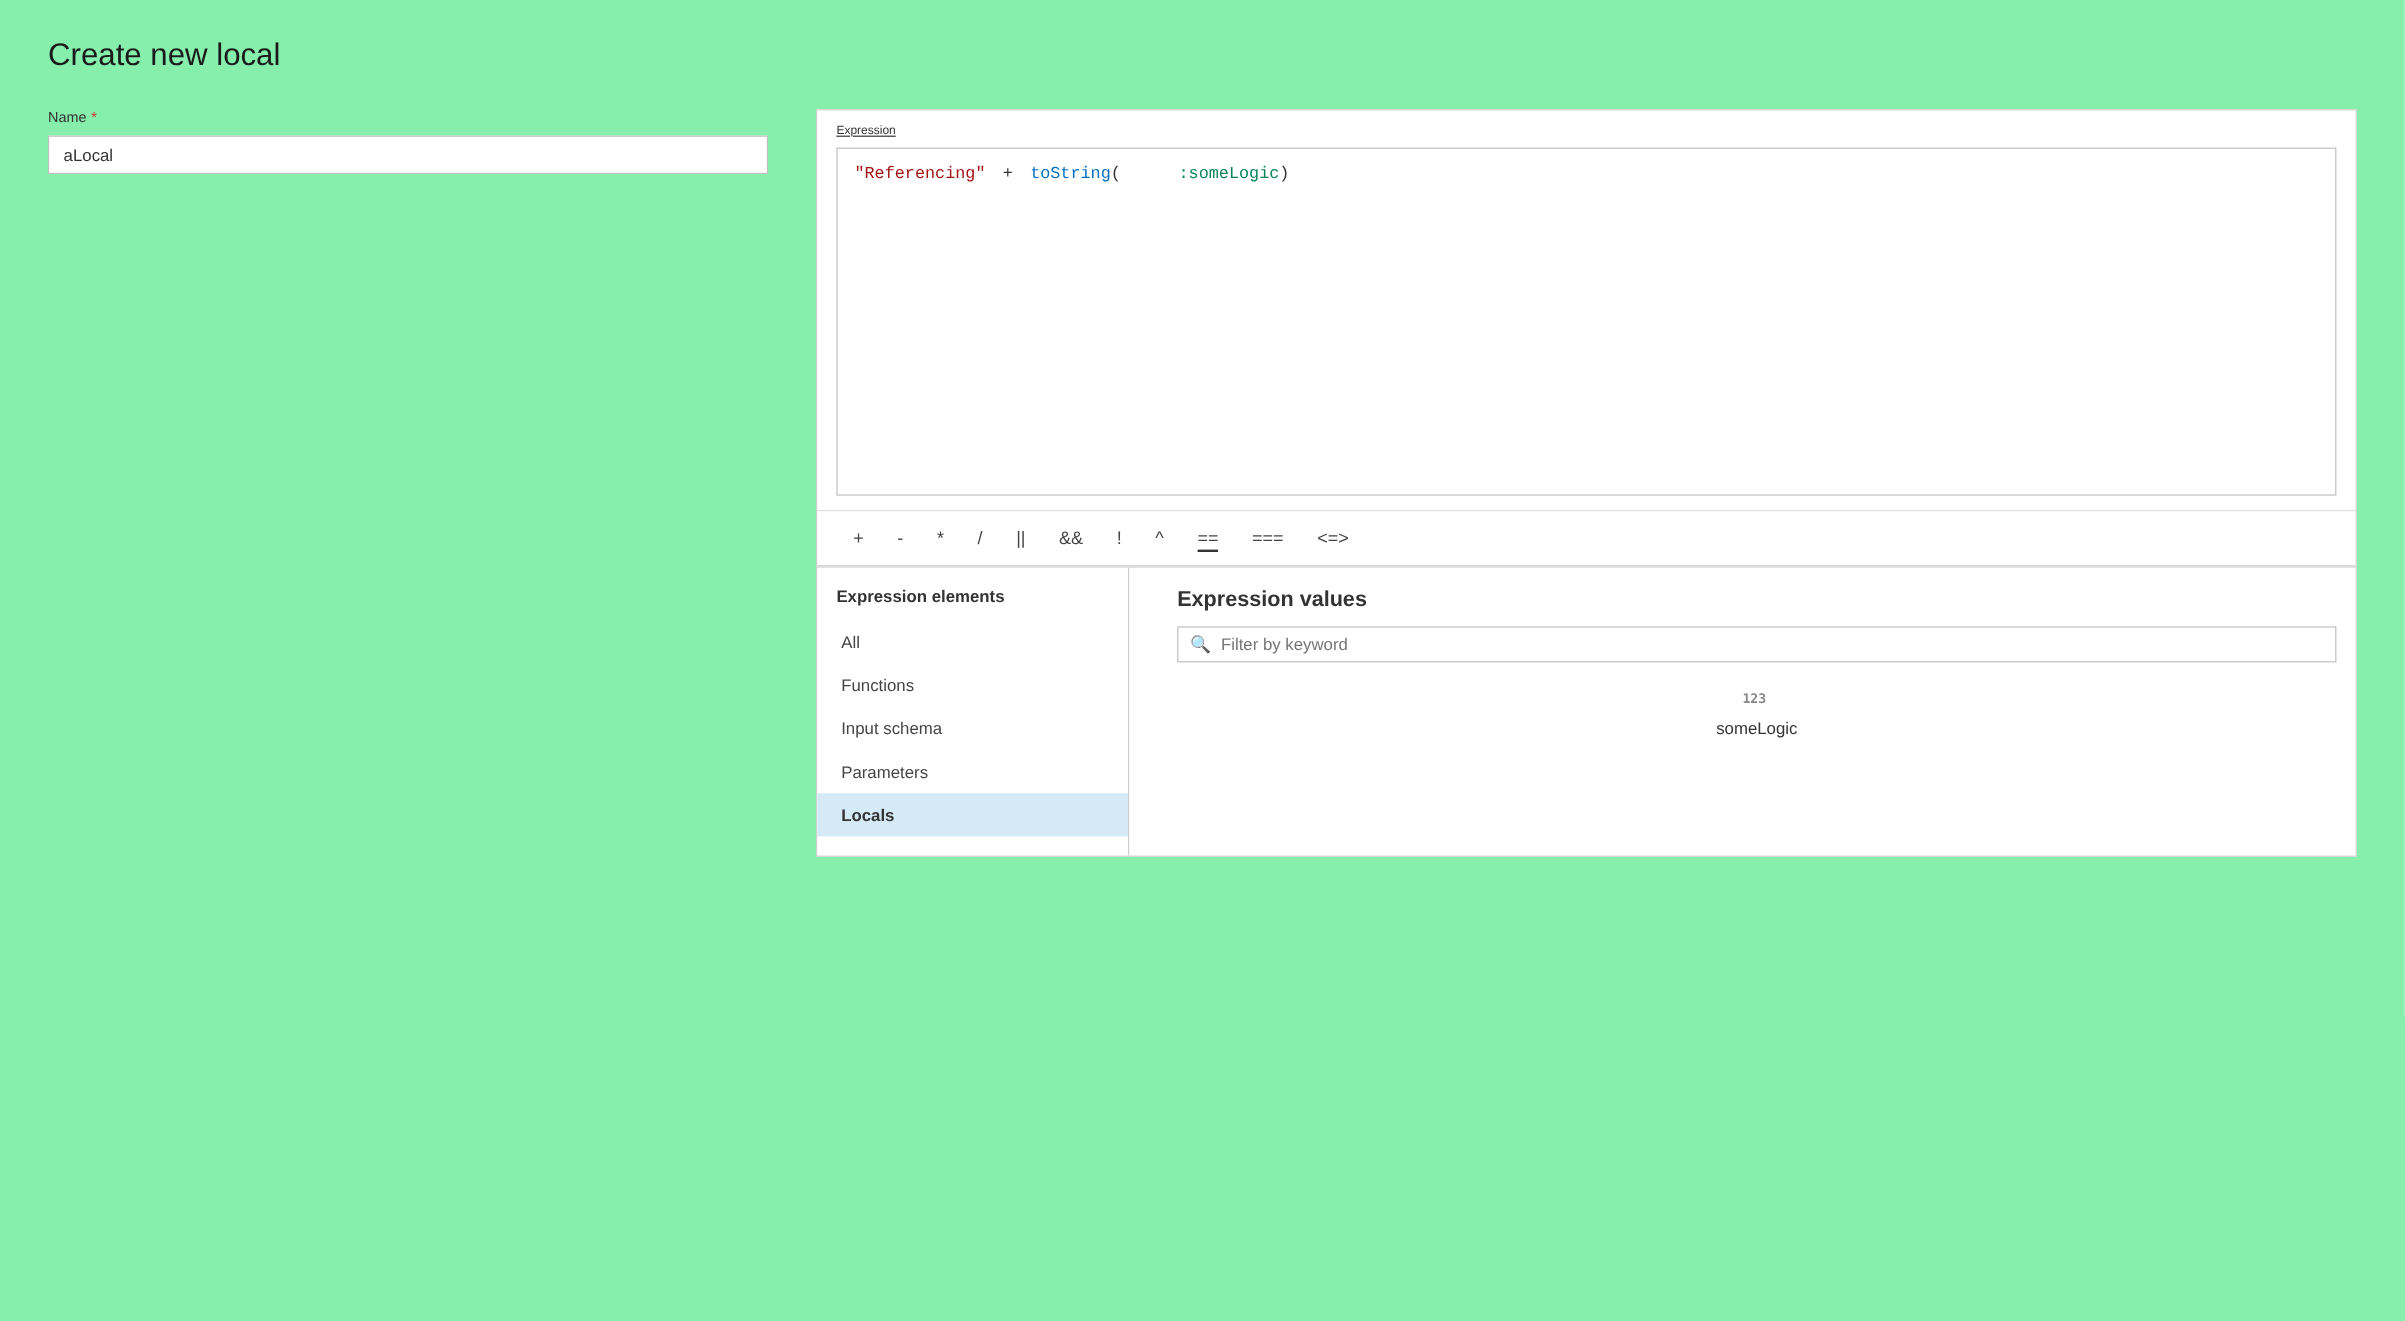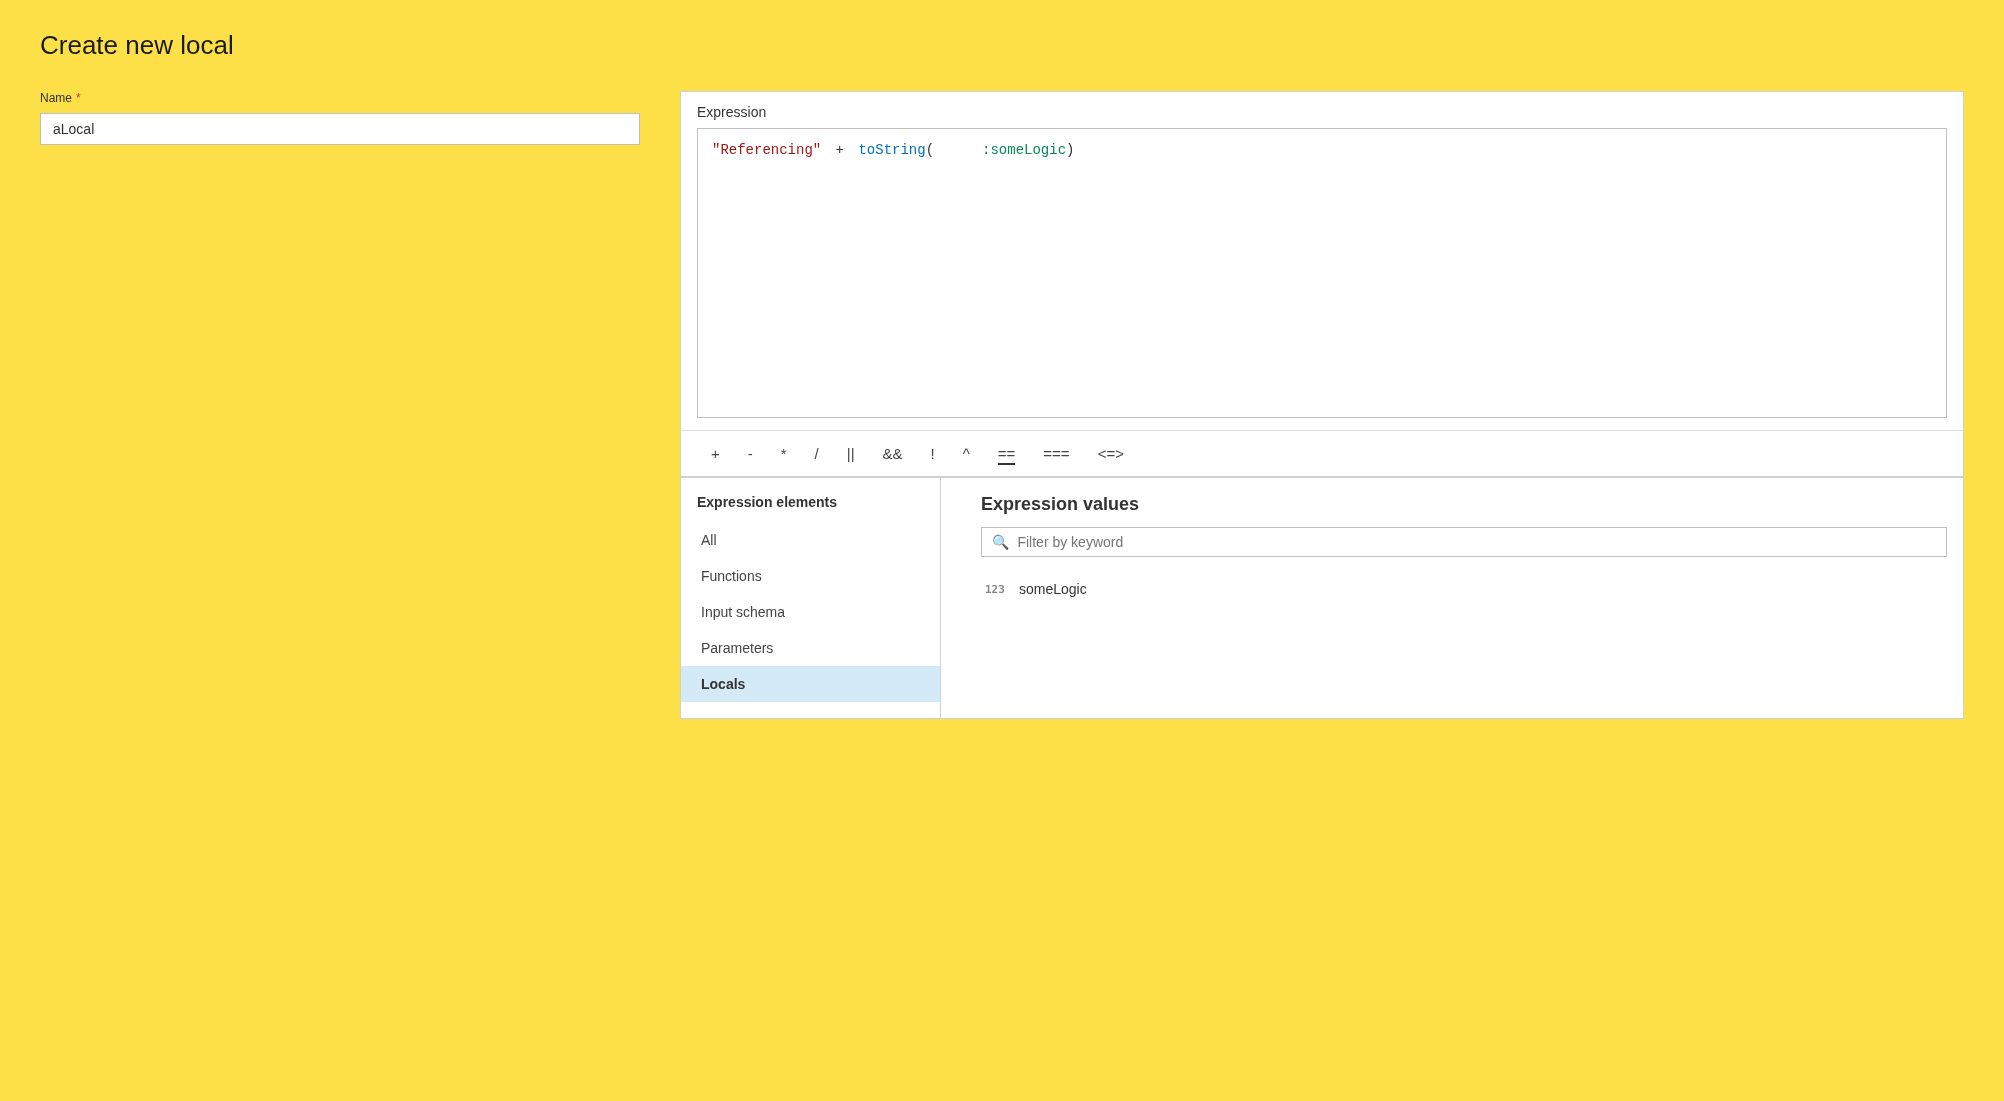--- a/index.html
+++ b/index.html
@@ -5,21 +5,21 @@
     * { box-sizing: border-box; margin: 0; padding: 0; }
     body {
       font-family: 'Segoe UI', Arial, sans-serif;
       background: #fff;
       color: #333;
       font-size: 14px;
     }
     .page-container {
       width: 2004px;
       min-height: 1101px;
-      background: #fde047;
+      background: #86efac;
       padding: 30px 40px;
     }
     .page-title {
       font-size: 26px;
       font-weight: 400;
       color: #1a1a1a;
       margin-bottom: 30px;
     }
     .main-layout {
       display: flex;
@@ -54,24 +54,25 @@
       border: 1px solid #c0c0c0;
       font-size: 14px;
       color: #333;
       outline: none;
       background: #fff;
     }
     .expression-section {
       border-bottom: 1px solid #d0d0d0;
     }
     .expression-label {
-      font-size: 14px;
+      font-size: 10px;
       font-weight: 500;
       color: #333;
       padding: 12px 16px 8px;
+      text-decoration: underline;
     }
     .expression-editor {
       border: 1px solid #c0c0c0;
       margin: 0 16px 12px;
       min-height: 290px;
       padding: 10px 14px;
       font-family: 'Consolas', 'Courier New', monospace;
       font-size: 14px;
       background: #fff;
       cursor: text;
@@ -161,20 +162,21 @@
       font-size: 14px;
     }
     .value-item {
       display: flex;
       align-items: center;
       gap: 10px;
       padding: 8px 4px;
       font-size: 14px;
       color: #333;
       cursor: pointer;
+      flex-direction: column;
     }
     .value-type-badge {
       font-size: 11px;
       color: #888;
       font-family: 'Consolas', monospace;
       font-weight: 600;
       min-width: 24px;
     }
   </style>
 </head>

